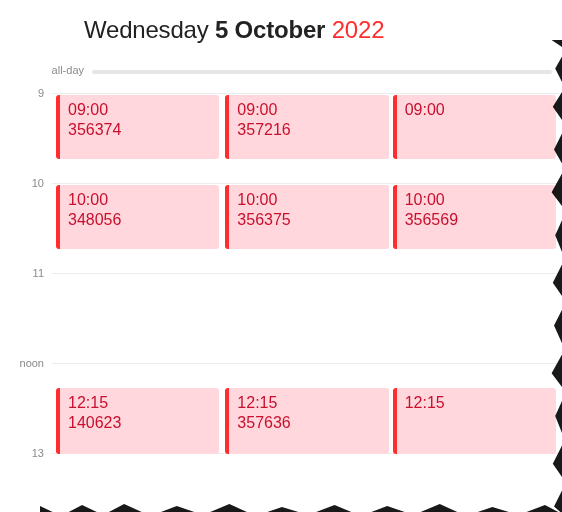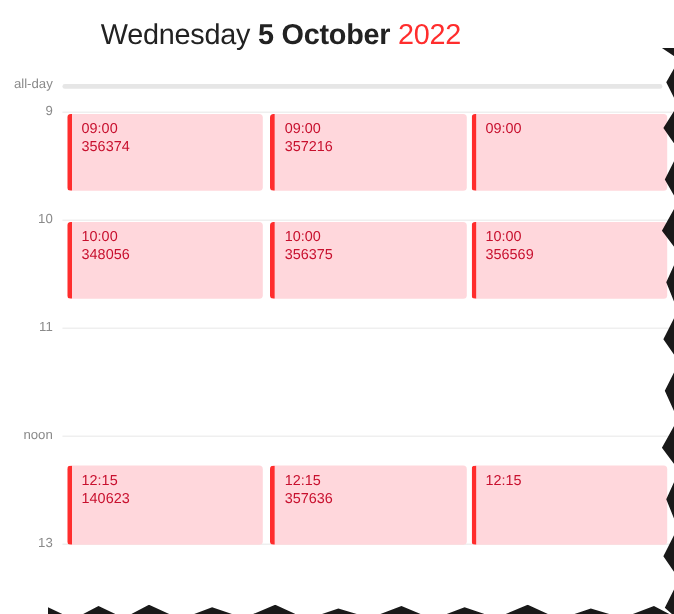--- a/index.html
+++ b/index.html
@@ -19,20 +19,21 @@
   }
   .header .weekday { font-weight: 400; }
   .header .day { font-weight: 700; }
   .header .year { font-weight: 400; color: #ff2d2d; }
 
   .allday-row {
     display: flex;
     align-items: center;
     padding: 8px 0 4px 0;
     border-bottom: 1px solid transparent;
+    margin-left: 40px;
   }
   .gutter {
     width: 52px;
     flex: 0 0 52px;
     text-align: right;
     padding-right: 8px;
     font-size: 11px;
     color: #8a8a8a;
     position: relative;
   }
@@ -70,21 +71,21 @@
     top: 0;
     bottom: 0;
   }
   .event {
     position: absolute;
     background: #ffd7dc;
     border-left: 4px solid #ff2d2d;
     border-radius: 3px;
     padding: 5px 8px 4px 8px;
     color: #c8102e;
-    font-size: 12px;
+    font-size: 16px;
     line-height: 1.25;
     overflow: hidden;
     cursor: pointer;
   }
   .event .ev-time { font-weight: 400; }
   .event .ev-title { font-weight: 400; }
 
   
   .torn {
     position: absolute;

